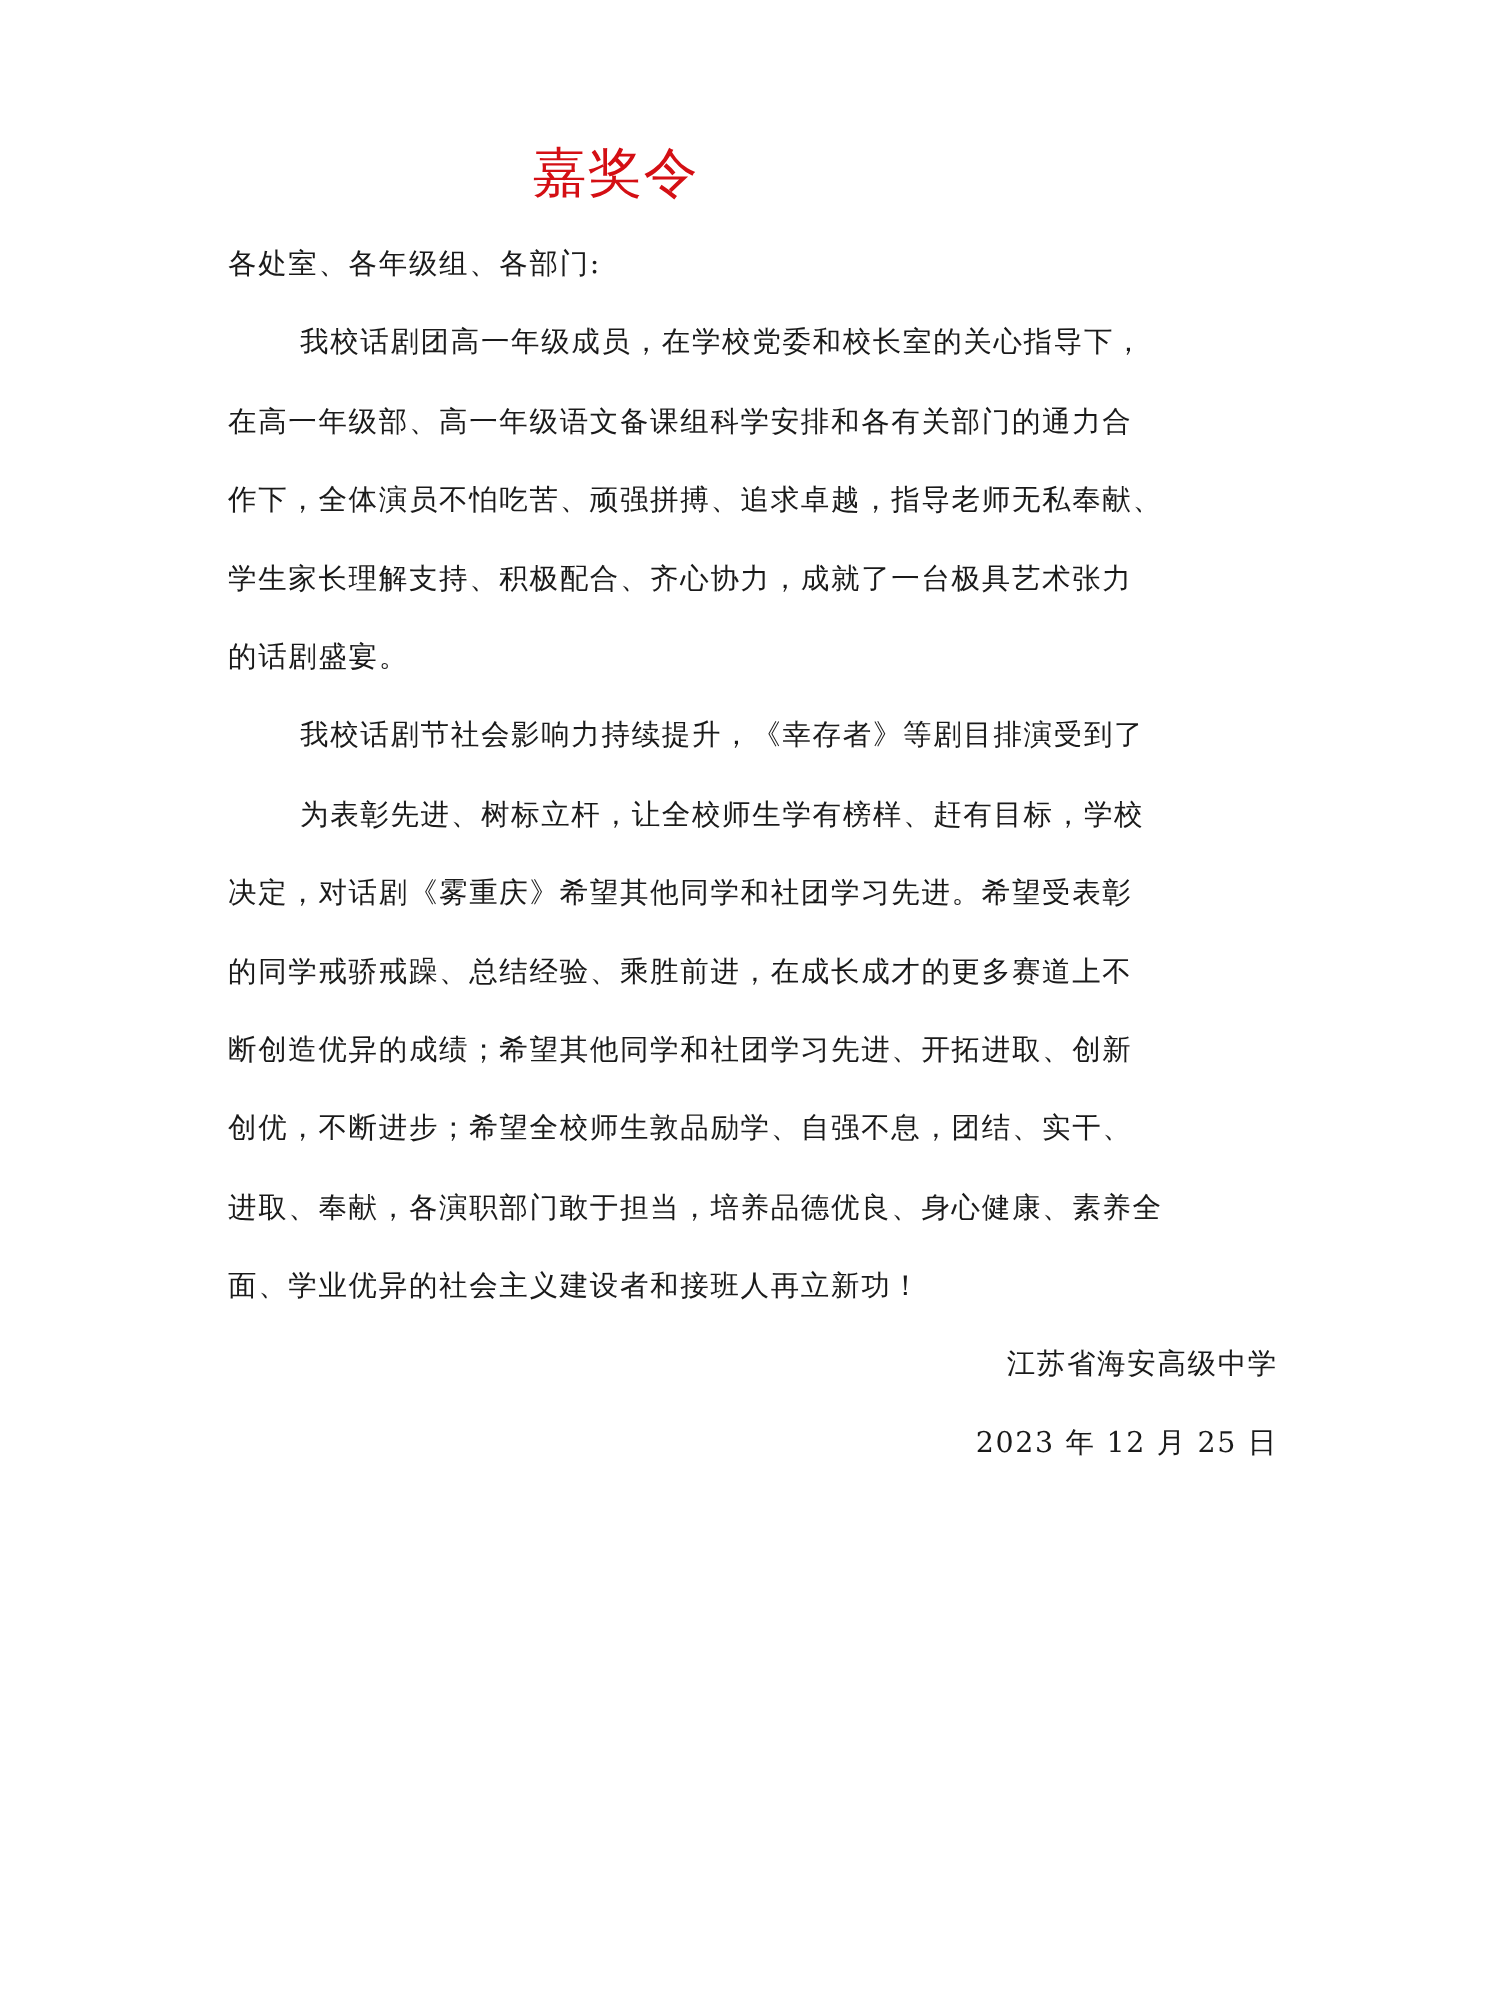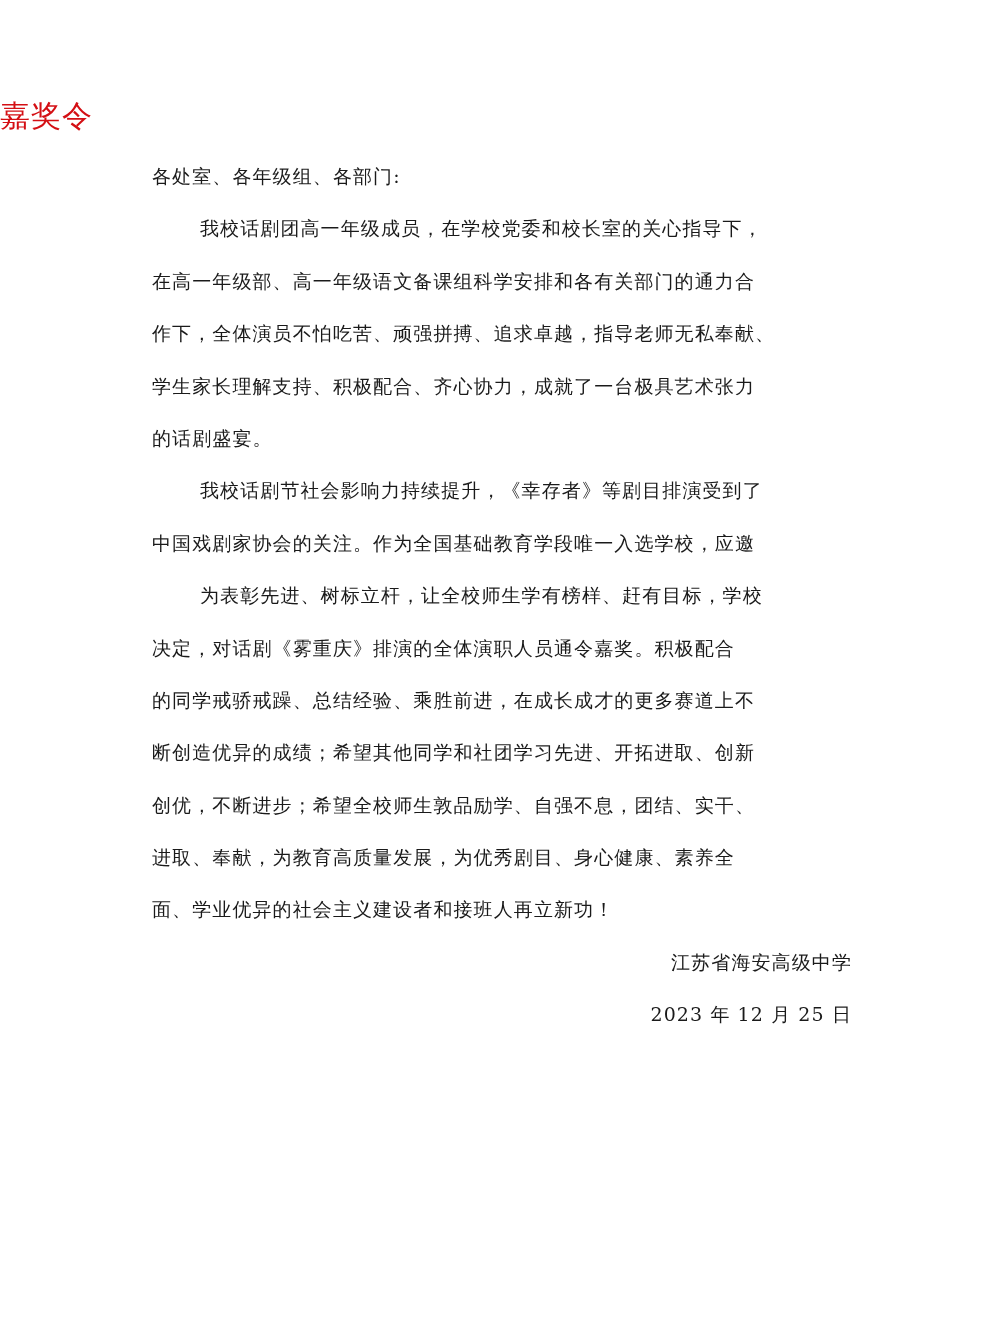--- a/index.html
+++ b/index.html
@@ -1,19 +1,19 @@
 <!DOCTYPE html>
 <html><head>
 <meta charset="utf-8">
 <style>
   html, body { margin: 0; padding: 0; background: #ffffff; }
   body { width: 1000px; height: 1329px; position: relative; overflow: hidden;
          font-family: "DejaVu Serif", "Liberation Serif", serif; color: #1a1a1a; }
-  .title { position: absolute; top: 96px; left: 0; width: 821px; 
-           font-size: 30px; color: #d40f14; letter-spacing: 1px; line-height: 40px; }
+  .title { position: absolute; top: 96px; left: 0; width: 821px; text-align: center;
+           font-size: 36px; color: #d40f14; letter-spacing: 1px; line-height: 40px; }
   .body { position: absolute; left: 152px; top: 150px; width: 700px; }
   .line { height: 52.4px; line-height: 52.4px; font-size: 19px; white-space: nowrap;
           letter-spacing: 1.1px; }
   .indent { padding-left: 48px; }
   .right { text-align: right; }
 </style>
 </head>
 <body>
 
 <div>
@@ -22,26 +22,25 @@
   <div class="body">
     <div class="line">各处室、各年级组、各部门:</div>
 
     <div class="line indent">我校话剧团高一年级成员，在学校党委和校长室的关心指导下，</div>
     <div class="line">在高一年级部、高一年级语文备课组科学安排和各有关部门的通力合</div>
     <div class="line">作下，全体演员不怕吃苦、顽强拼搏、追求卓越，指导老师无私奉献、</div>
     <div class="line">学生家长理解支持、积极配合、齐心协力，成就了一台极具艺术张力</div>
     <div class="line">的话剧盛宴。</div>
 
     <div class="line indent">我校话剧节社会影响力持续提升，《幸存者》等剧目排演受到了</div>
-    <div class="line">中国戏剧家协会的关注。作为全国基础教育学段唯一入选学校，应邀</div>
 
     <div class="line indent">为表彰先进、树标立杆，让全校师生学有榜样、赶有目标，学校</div>
-    <div class="line">决定，对话剧《雾重庆》排演的全体演职人员通令嘉奖。积极配合</div>
+    <div class="line">决定，对话剧《雾重庆》希望其他同学和社团学习先进。希望受表彰</div>
     <div class="line">的同学戒骄戒躁、总结经验、乘胜前进，在成长成才的更多赛道上不</div>
     <div class="line">断创造优异的成绩；希望其他同学和社团学习先进、开拓进取、创新</div>
     <div class="line">创优，不断进步；希望全校师生敦品励学、自强不息，团结、实干、</div>
-    <div class="line">进取、奉献，为教育高质量发展，为优秀剧目、身心健康、素养全</div>
+    <div class="line">进取、奉献，各演职部门敢于担当，培养品德优良、身心健康、素养全</div>
     <div class="line">面、学业优异的社会主义建设者和接班人再立新功！</div>
 
     <div class="line right">江苏省海安高级中学</div>
     <div class="line right">2023 年 12 月 25 日</div>
   </div>
 </div>
 
 </body></html>

